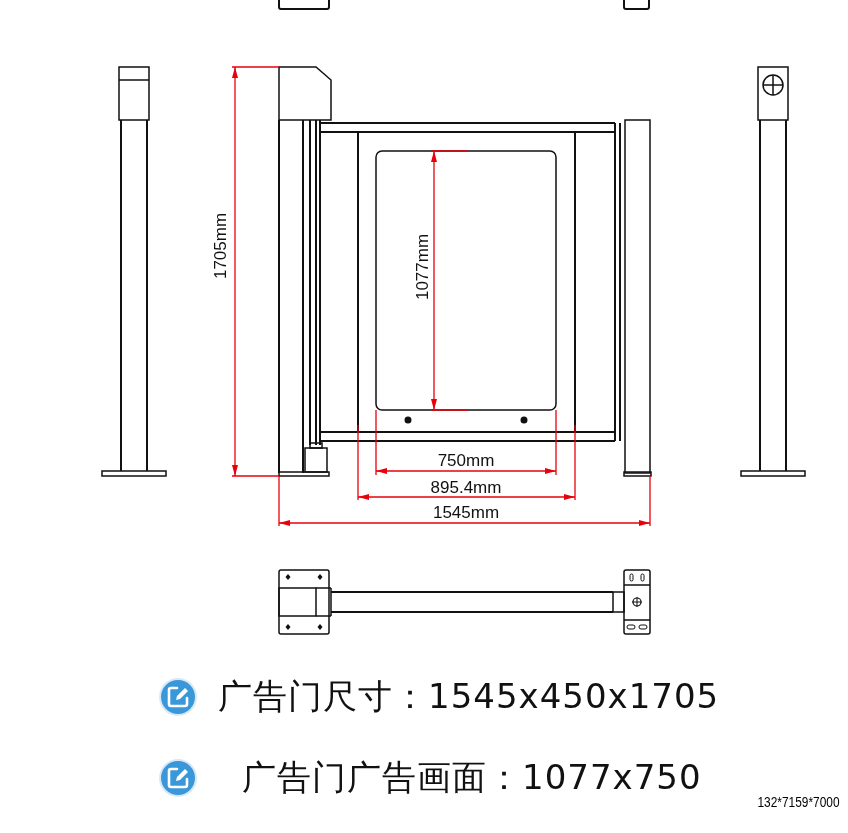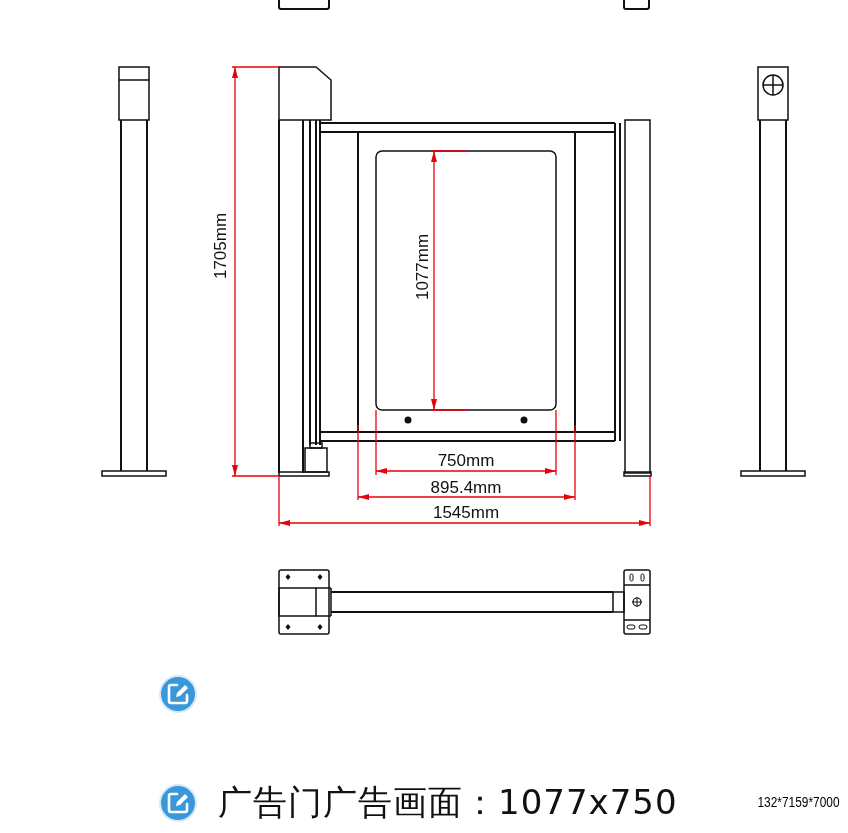--- a/index.html
+++ b/index.html
@@ -140,23 +140,24 @@
   <text class="dim" x="466" y="518" text-anchor="middle">1545mm</text>
 </svg>
 
 <div class="spec-row" style="top:674px;">
   <svg class="spec-icon" viewBox="0 0 40 40">
     <circle cx="20" cy="20" r="19" fill="#d7e9f7"></circle>
     <circle cx="20" cy="20" r="17" fill="#3a97d9"></circle>
     <path d="M19 11 H13 Q11 11 11 13 V27 Q11 29 13 29 H27 Q29 29 29 27 V21" fill="none" stroke="#fff" stroke-width="2.6" stroke-linecap="round"></path>
     <path d="M18 23 L19 19 L27 11 L30 14 L22 22 Z" fill="#fff"></path>
   </svg>
+  <span class="spec-text">广告门尺寸：1545x450x1705</span>
 </div>
 
-<div class="spec-row" style="top:780px;">
+<div class="spec-row" style="top:755px;gap:24px;">
   <svg class="spec-icon" viewBox="0 0 40 40">
     <circle cx="20" cy="20" r="19" fill="#d7e9f7"></circle>
     <circle cx="20" cy="20" r="17" fill="#3a97d9"></circle>
     <path d="M19 11 H13 Q11 11 11 13 V27 Q11 29 13 29 H27 Q29 29 29 27 V21" fill="none" stroke="#fff" stroke-width="2.6" stroke-linecap="round"></path>
     <path d="M18 23 L19 19 L27 11 L30 14 L22 22 Z" fill="#fff"></path>
   </svg>
   <span class="spec-text">广告门广告画面：1077x750</span>
 </div>
 
 <div class="phone">132*7159*7000</div>

